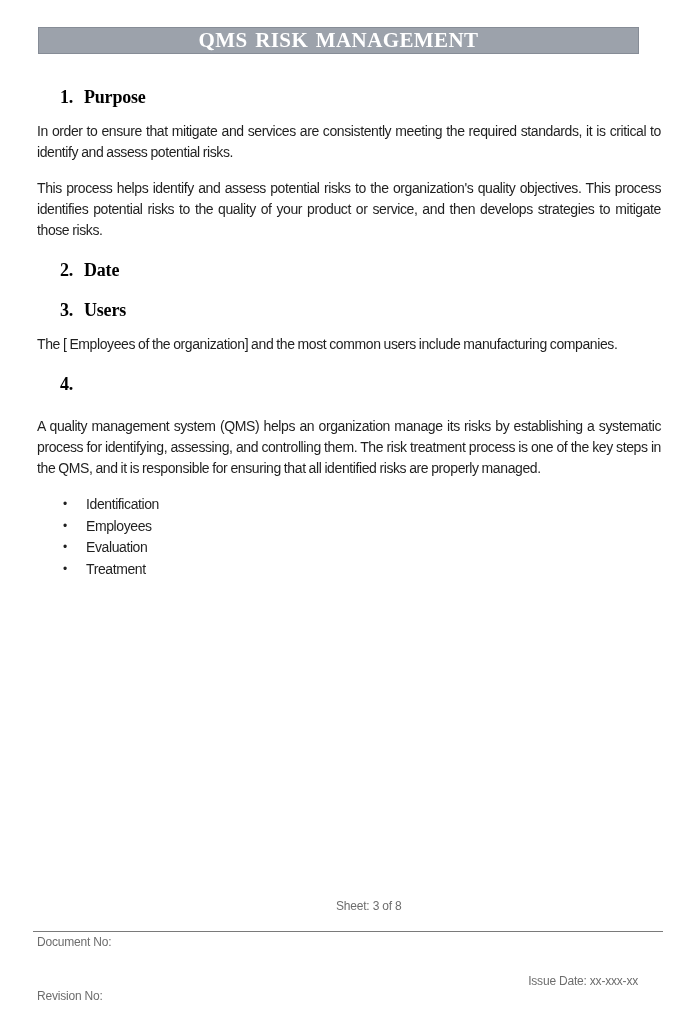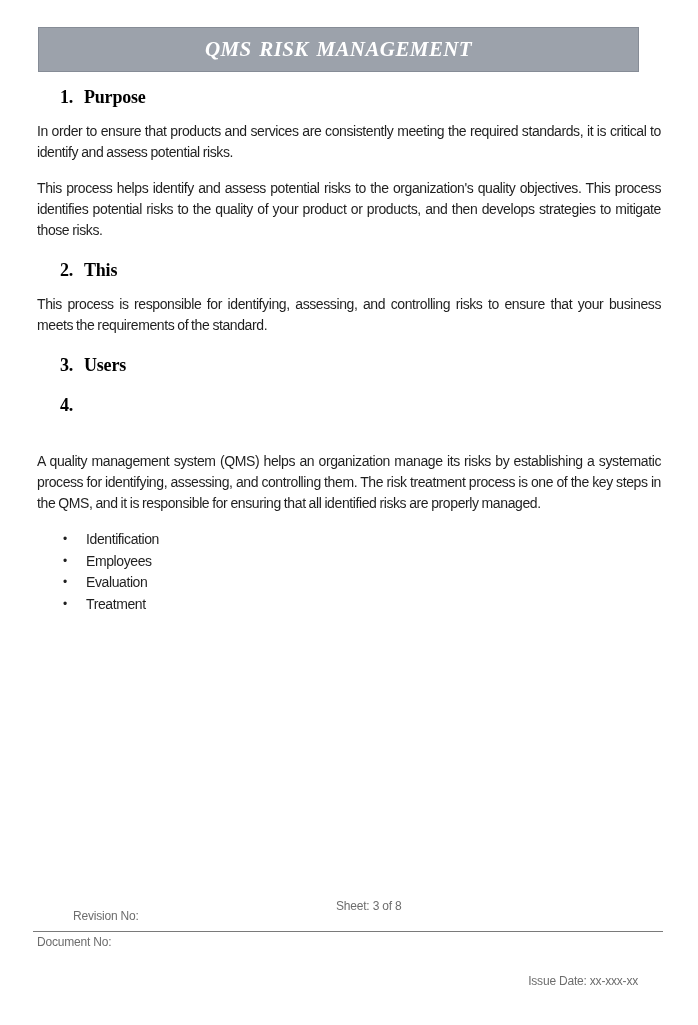--- a/index.html
+++ b/index.html
@@ -8,91 +8,91 @@
     width:698px;height:1025px;
     background:#ffffff;
     overflow:hidden;
     color:var(--body-text,#1f1f1f);
     font-family:"Liberation Sans","DejaVu Sans",sans-serif;
     font-size:14px;
     letter-spacing:-0.4px;
     word-spacing:-0.5px;
   }
   .banner{
-    position:absolute;left:38px;top:27px;width:601px;height:45px;
+    position:absolute;left:38px;top:27px;width:601px;height:27px;
     box-sizing:border-box;
     background:var(--banner-bg,#9CA2AB);
     border:1px solid var(--banner-border,#868C96);
-    display:flex;align-items:center;justify-content:center;font-style:italic;
+    display:flex;align-items:center;justify-content:center;
   }
   .banner-title{
     font-family:"Liberation Serif","DejaVu Serif",serif;
     font-weight:700;font-size:21px;
     letter-spacing:0.4px;word-spacing:2px;
     color:var(--banner-text,#ffffff);
   }
   .content{position:absolute;left:37px;top:68px;width:624px;}
   .heading{
     display:flex;
     margin:18px 0 13px;
     padding-left:23px;
     font-family:"Liberation Serif","DejaVu Serif",serif;
     font-weight:700;font-size:18px;line-height:22px;
     color:#000000;
     letter-spacing:-0.2px;word-spacing:0;
   }
   .h-num{width:24px;flex:none;}
   .para{margin:0 0 15px;line-height:21px;text-align:justify;}
-  .para.mt-extra{margin-top:35px;}
+  .para.mt-extra{margin-top:21px;}
   .bullets{list-style:none;margin:6px 0 0;padding:0;}
   .bullets li{display:flex;padding-left:26px;line-height:21.5px;}
   .dot{width:23px;flex:none;font-size:12px;}
   .footer-rule{
     position:absolute;left:33px;right:35px;top:931px;
     border-top:1px solid var(--footer-rule,#7a7a7a);
   }
   .f{
     position:absolute;
     font-size:12px;line-height:18px;
     letter-spacing:-0.2px;word-spacing:0;
     color:var(--footer-text,#6d6d6d);
   }
   .f-doc{left:37px;top:933px;}
   .f-sheet{left:336px;top:897px;}
-  .f-rev{left:37px;top:907px;margin-left:36px;}
+  .f-rev{left:37px;top:987px;}
   .f-issue{right:60px;top:951px;margin-top:21px;}
 </style>
 </head>
 <body>
 
 <div class="page">
 
   <div class="banner">
     <span class="banner-title">QMS RISK MANAGEMENT</span>
   </div>
 
   <div class="content">
 
     <div class="heading">
       <span class="h-num">1.</span>
       <span class="h-title">Purpose</span>
     </div>
-    <p class="para">In order to ensure that products and services are consistently meeting the required standards, it is critical to identify and assess potential risks.</p>
-    <p class="para">This process helps identify and assess potential risks to the organization's quality objectives. This process identifies potential risks to the quality of your product or products, and then develops strategies to mitigate those risks.</p>
+    <p class="para">In order to ensure that mitigate and services are consistently meeting the required standards, it is critical to identify and assess potential risks.</p>
+    <p class="para">This process helps identify and assess potential risks to the organization's quality objectives. This process identifies potential risks to the quality of your product or service, and then develops strategies to mitigate those risks.</p>
 
     <div class="heading">
       <span class="h-num">2.</span>
-      <span class="h-title">This</span>
+      <span class="h-title">Date</span>
     </div>
-    <p class="para">This process is responsible for identifying, assessing, and controlling risks to ensure that your business meets the requirements of the standard.</p>
 
     <div class="heading">
       <span class="h-num">3.</span>
       <span class="h-title">Users</span>
     </div>
+    <p class="para">The [ Employees of the organization] and the most common users include manufacturing companies.</p>
 
     <div class="heading">
       <span class="h-num">4.</span>
     </div>
     <p class="para mt-extra">A quality management system (QMS) helps an organization manage its risks by establishing a systematic process for identifying, assessing, and controlling them. The risk treatment process is one of the key steps in the QMS, and it is responsible for ensuring that all identified risks are properly managed.</p>
 
     <ul class="bullets">
       <li>
         <span class="dot">•</span>
         <span>Identification</span>

